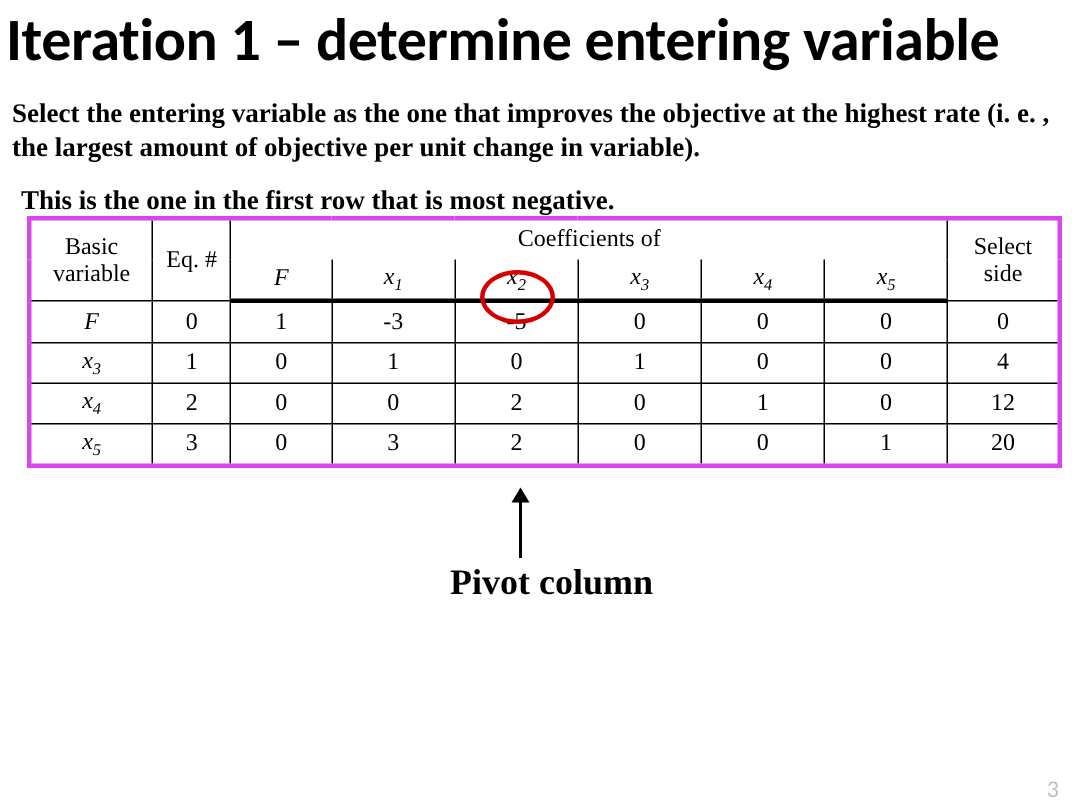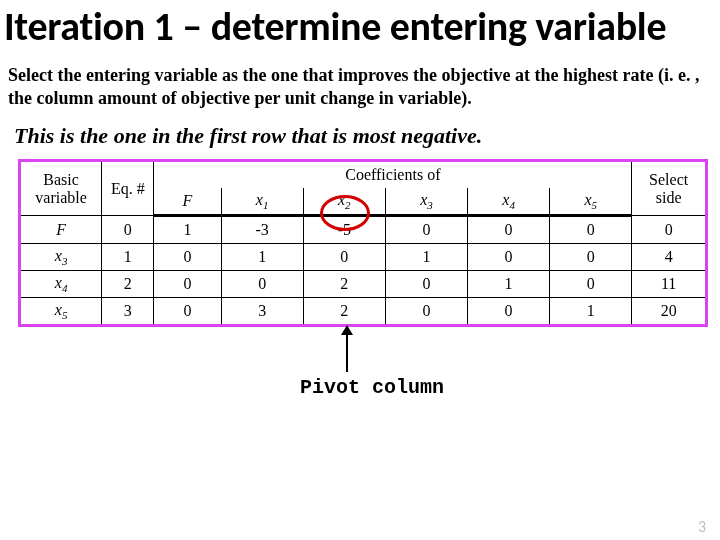--- a/index.html
+++ b/index.html
@@ -32,24 +32,23 @@
     font-family: Georgia, "Times New Roman", serif;
     font-weight: 700;
     font-size: 18px;
     line-height: 1.25;
     padding: 0 12px 0 8px;
     margin-bottom: 14px;
   }
   .subnote {
     font-family: Georgia, "Times New Roman", serif;
     font-weight: 700;
-    font-size: 22px;
+    font-size: 18px;
     padding: 0 12px 0 14px;
-    margin-bottom: 10px;
-    font-style: italic;
+    margin-bottom: 0;
   }
 
   .tbl-wrap {
     margin: 0 12px 0 18px;
     position: relative;
   }
   table {
     border-collapse: collapse;
     width: 100%;
     font-family: "Times New Roman", Georgia, serif;
@@ -104,23 +103,23 @@
     top: -1px;
     left: -5px;
     width: 0; height: 0;
     border-left: 6px solid transparent;
     border-right: 6px solid transparent;
     border-bottom: 10px solid #000;
   }
 
   .pivot-label {
     position: absolute;
-    font-family: Liberation Mono, monospace;
-    font-weight: 700;
-    font-size: 20px;
+    font-family: Liberation Serif, serif;
+    font-weight: 700;
+    font-size: 24px;
     white-space: nowrap;
   }
 
   .page-num {
     position: absolute;
     right: 14px;
     bottom: 8px;
     color: #bfbfbf;
     font-family: Calibri, Arial, sans-serif;
     font-size: 16px;
@@ -142,21 +141,21 @@
   td.rowspan-hdr {
     border-bottom: 3px solid #000;
   }
 </style>
 </head>
 <body>
 <div class="slide">
 
   <h1 class="title">Iteration 1 – determine entering variable</h1>
 
-  <div class="intro">Select the entering variable as the one that improves the objective at the highest rate (i. e. , the column amount of objective per unit change in variable).</div>
+  <div class="intro">Select the entering variable as the one that improves the objective at the highest rate (i. e. , the largest amount of objective per unit change in variable).</div>
 
   <div class="subnote">This is the one in the first row that is most negative.</div>
 
   <div class="tbl-wrap">
     <table>
       <colgroup>
         <col class="c0">
           <col class="c1">
           <col class="c2">
           <col class="c3">
@@ -208,21 +207,21 @@
 
       <tr>
         <td><span class="ital">x</span><span class="sub">4</span></td>
         <td>2</td>
         <td>0</td>
         <td>0</td>
         <td>2</td>
         <td>0</td>
         <td>1</td>
         <td>0</td>
-        <td>11</td>
+        <td>12</td>
       </tr>
 
       <tr>
         <td><span class="ital">x</span><span class="sub">5</span></td>
         <td>3</td>
         <td>0</td>
         <td>3</td>
         <td>2</td>
         <td>0</td>
         <td>0</td>

